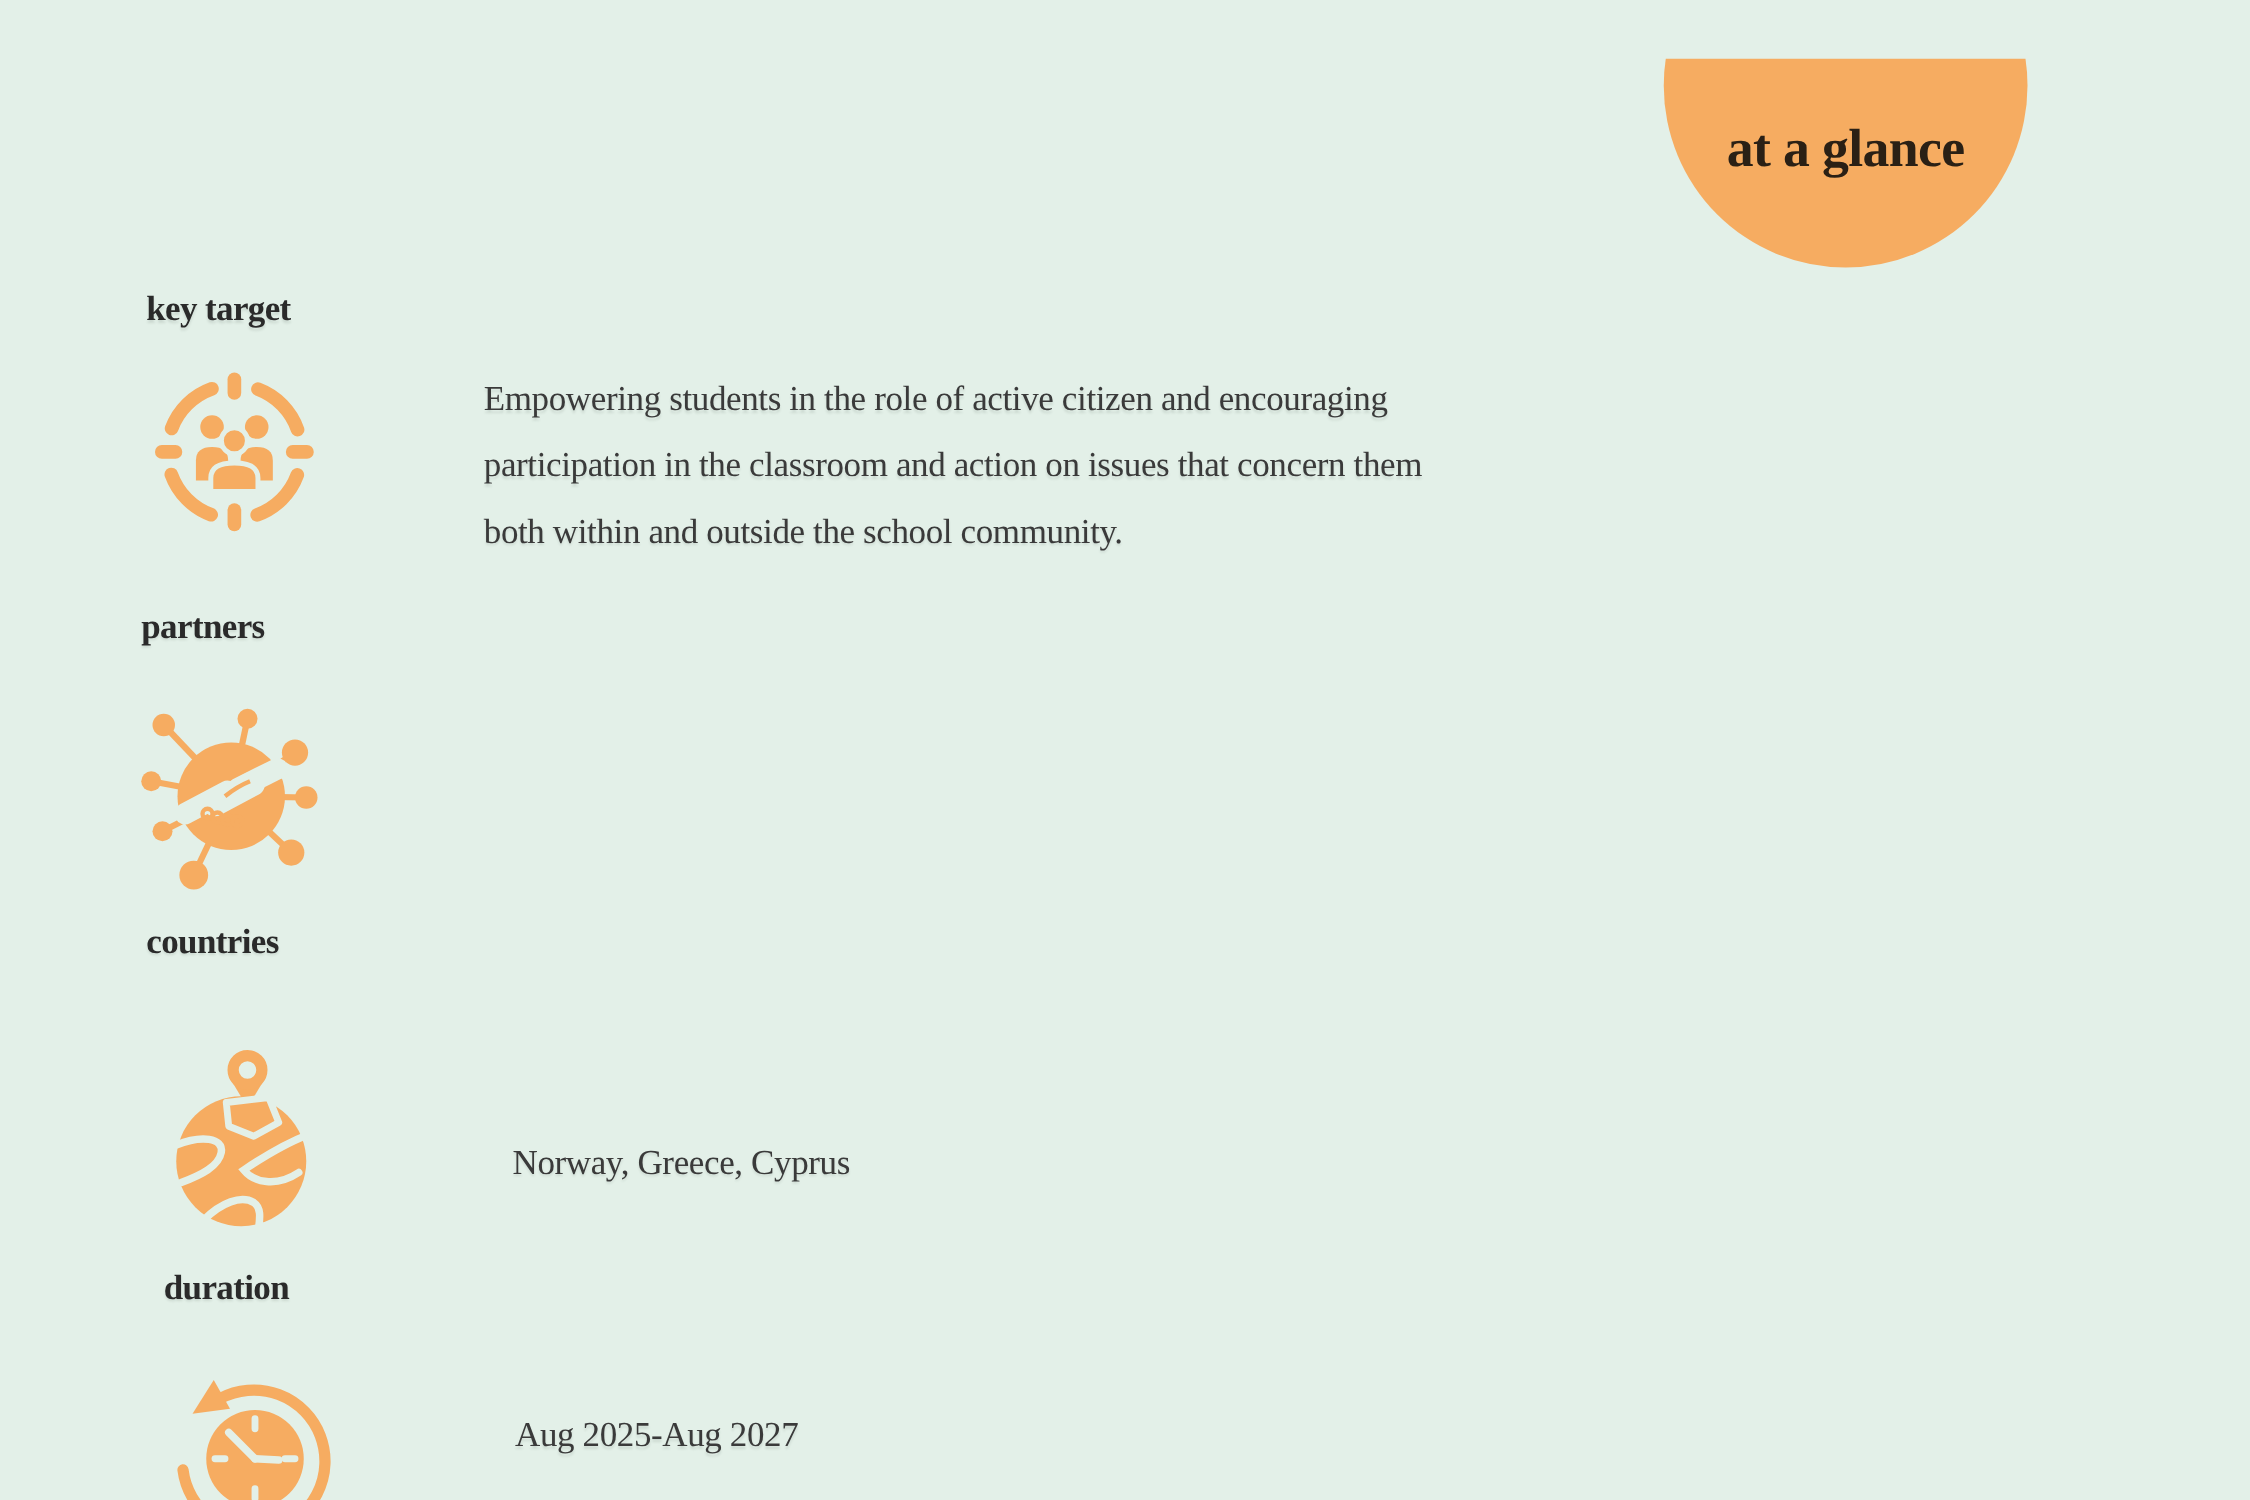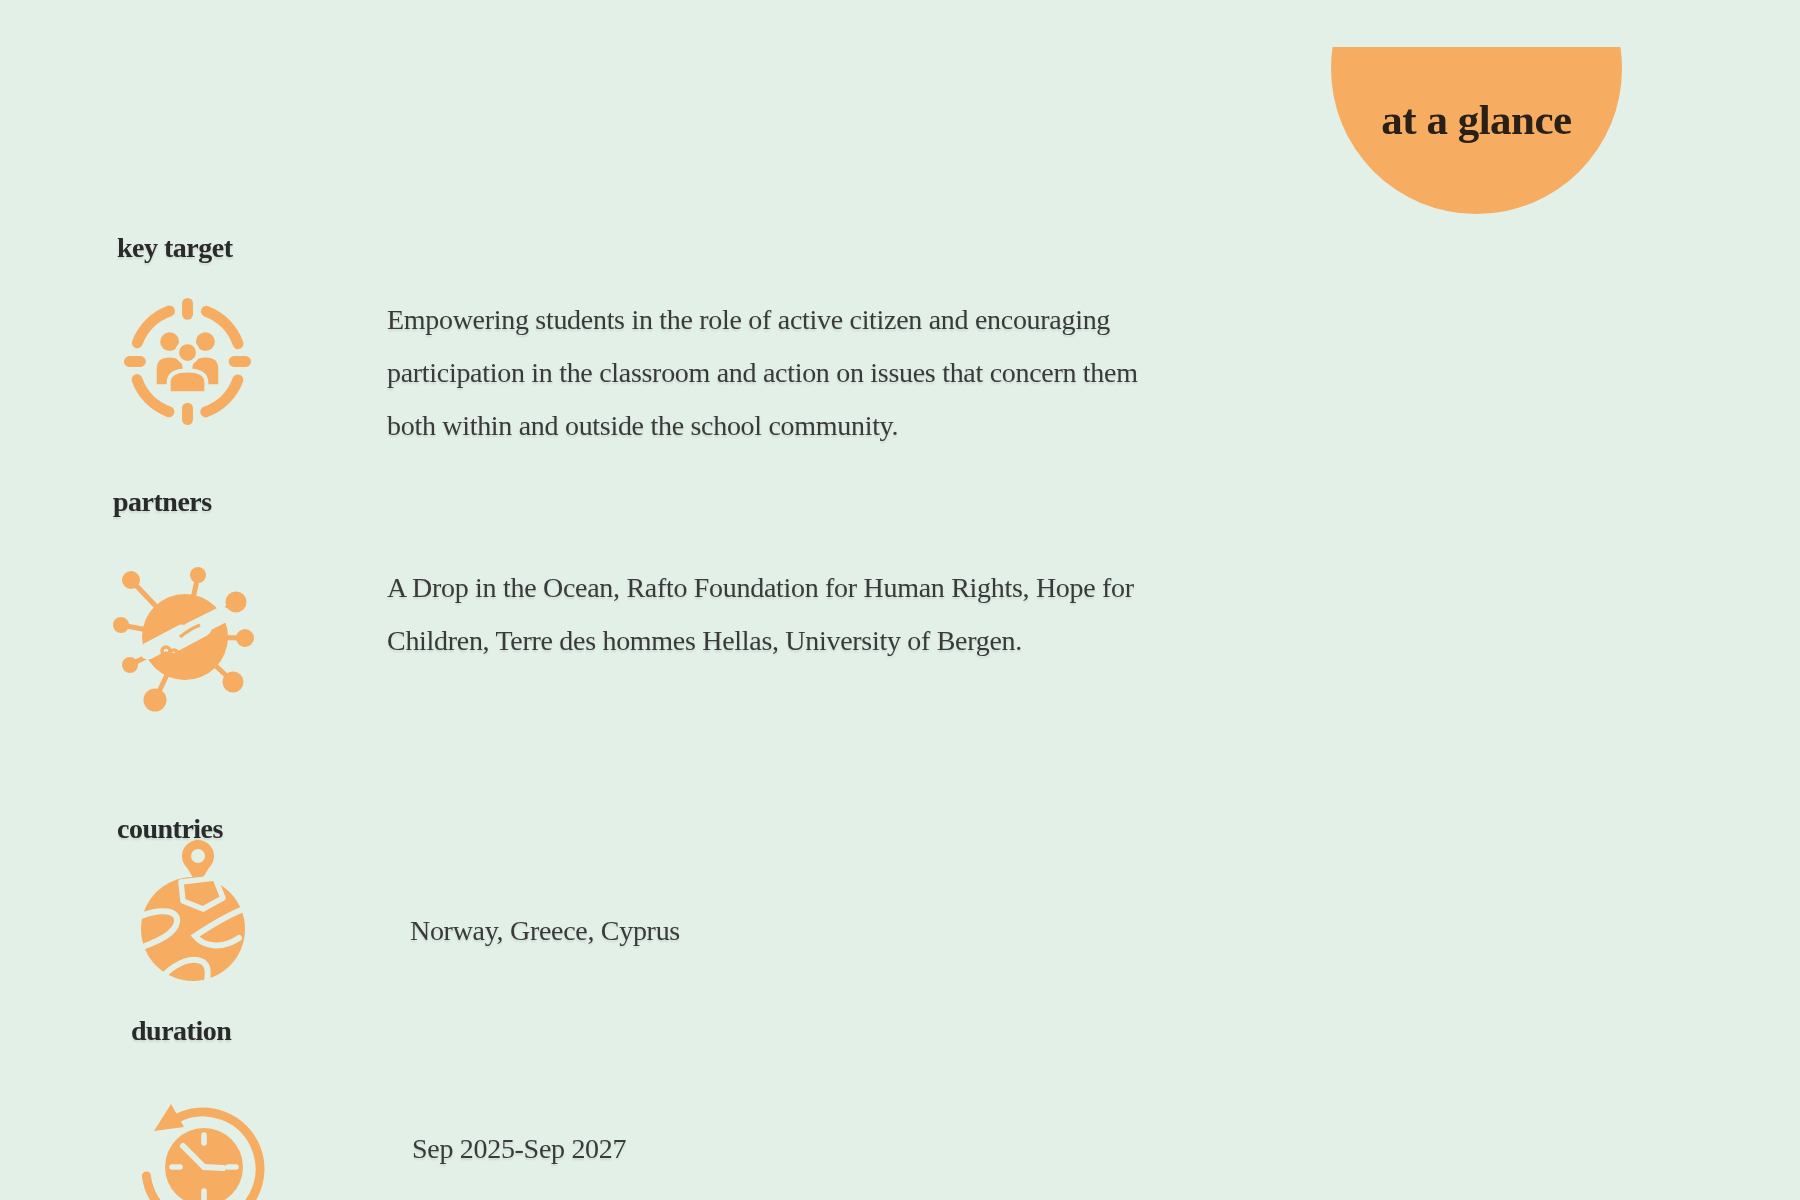--- a/index.html
+++ b/index.html
@@ -122,24 +122,22 @@
       <g fill="none" stroke="var(--accent)" stroke-width="3.5">
         <circle cx="56" cy="92" r="4"></circle>
         <circle cx="64" cy="95" r="4"></circle>
         <circle cx="72" cy="97" r="4"></circle>
         <circle cx="80" cy="98" r="4"></circle>
         <path d="M 70 78 Q 80 70 90 66"></path>
       </g>
     </svg>
   </div>
 
-  <div class="section-text" style="left:387px; top:514px;">A Drop in the Ocean, Rafto Foundation for Human Rights, Hope for
-Children, Terre des hommes Hellas, University of Bergen.</div>
 
-  <div class="section-heading" style="left:117px; top:767px;">countries</div>
+  <div class="section-heading" style="left:117px; top:692px;">countries</div>
 
   <div class="section-icon" style="left:133px; top:787px;">
     <svg width="120" height="153" viewBox="0 0 120 153">
       <circle cx="60" cy="95" r="52" fill="var(--accent)"></circle>
       <path d="M 53 32 L 65 52 L 77 32 Z" fill="var(--accent)"></path>
       <circle cx="65" cy="22" r="11.5" fill="none" stroke="var(--accent)" stroke-width="9"></circle>
       <path d="M 48 48 L 82 44 L 90 64 L 70 75 L 50 67 Z" fill="var(--accent)" stroke="var(--background)" stroke-width="5.5" stroke-linejoin="round"></path>
       <g fill="none" stroke="var(--background)" stroke-width="6" stroke-linecap="round">
         <path d="M 8 82 C 28 74 46 76 44 88 C 42 99 28 106 12 112"></path>
         <path d="M 113 74 C 92 82 74 94 62 102 C 70 112 88 116 106 104"></path>
@@ -163,15 +161,15 @@
         <line x1="34" y1="70" x2="42" y2="70"></line>
         <line x1="90" y1="70" x2="98" y2="70"></line>
       </g>
       <g stroke="var(--background)" stroke-width="6" stroke-linecap="round">
         <line x1="66" y1="70" x2="45" y2="49"></line>
         <line x1="66" y1="70" x2="85" y2="71"></line>
       </g>
     </svg>
   </div>
 
-  <div class="section-text" style="left:412px; top:1075px;">Sep 2025-Sep 2027</div>
+  <div class="section-text" style="left:412px; top:1075px;">Aug 2025-Aug 2027</div>
 
 </div>
 
 </body></html>

